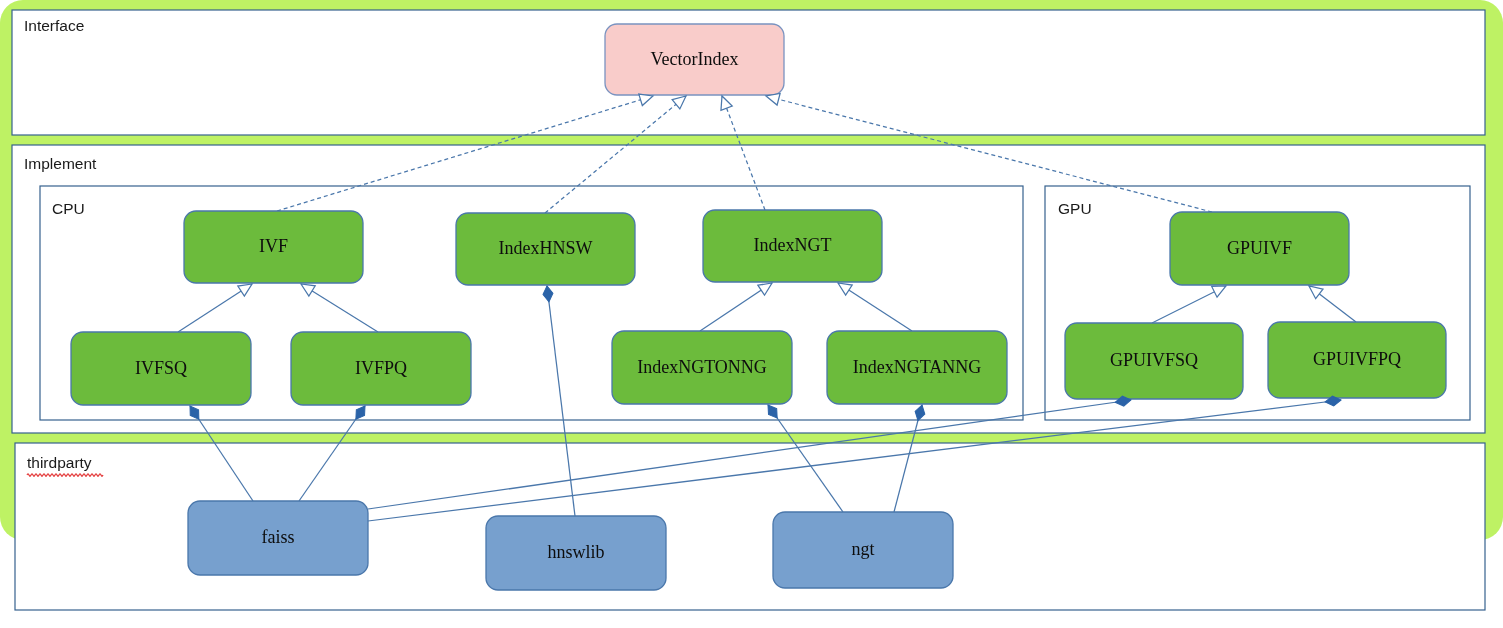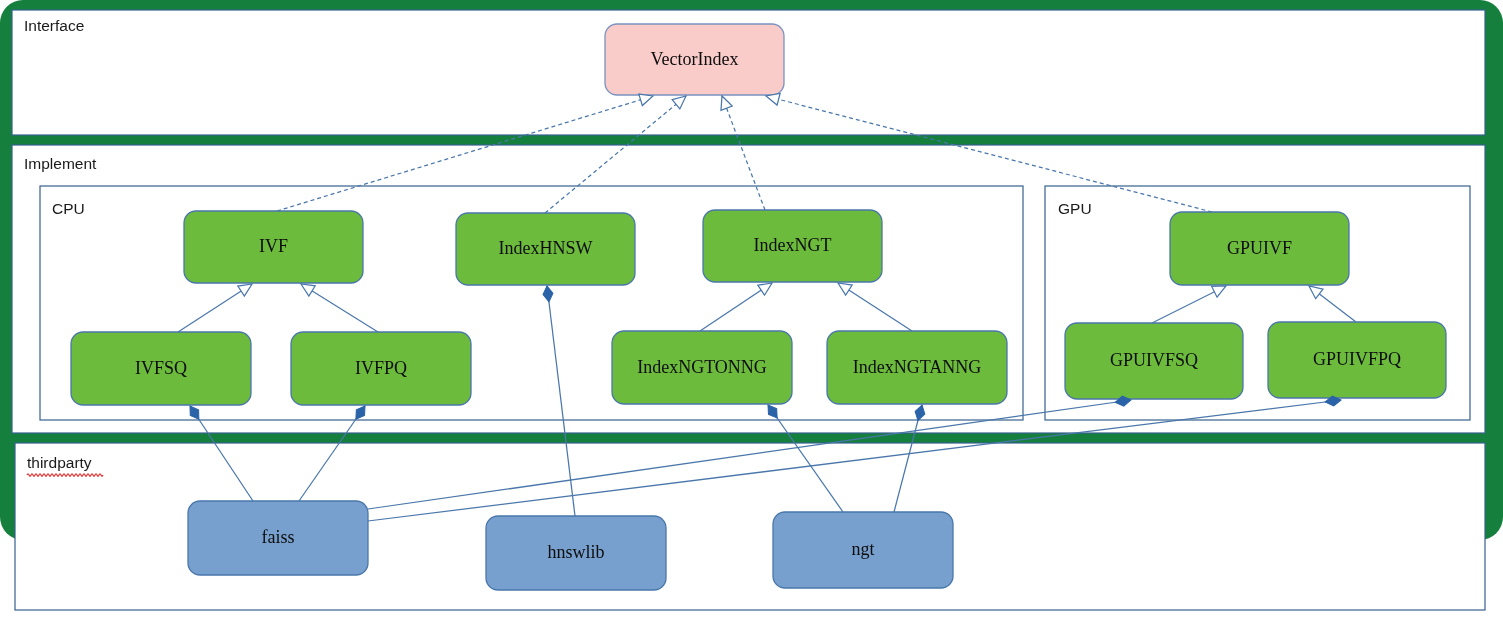--- a/index.html
+++ b/index.html
@@ -10,21 +10,21 @@
   body {
     width: 1503px;
     height: 628px;
     overflow: hidden;
     font-family: "Liberation Sans", sans-serif;
   }
   #diagram-root {
     position: relative;
     width: 1503px;
     height: 540px;
-    background: #15803d;
+    background: #bef264;
     border-radius: 23px;
   }
   svg#uml {
     display: block;
     width: 1503px;
     height: 628px;
   }
 </style>
 </head>
 <body>

